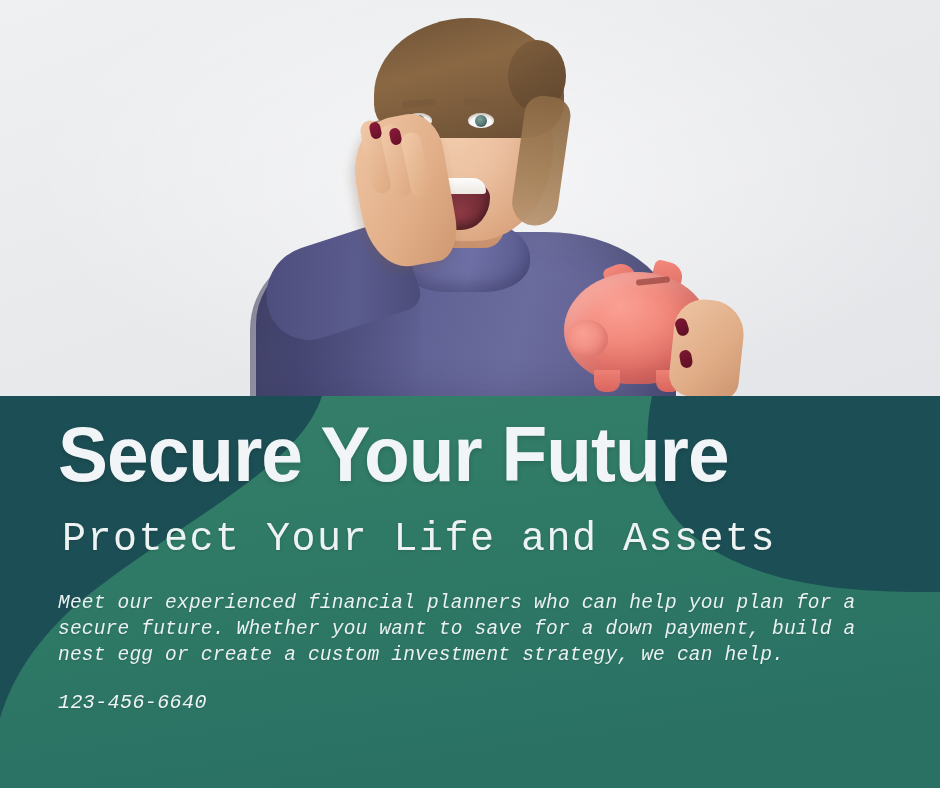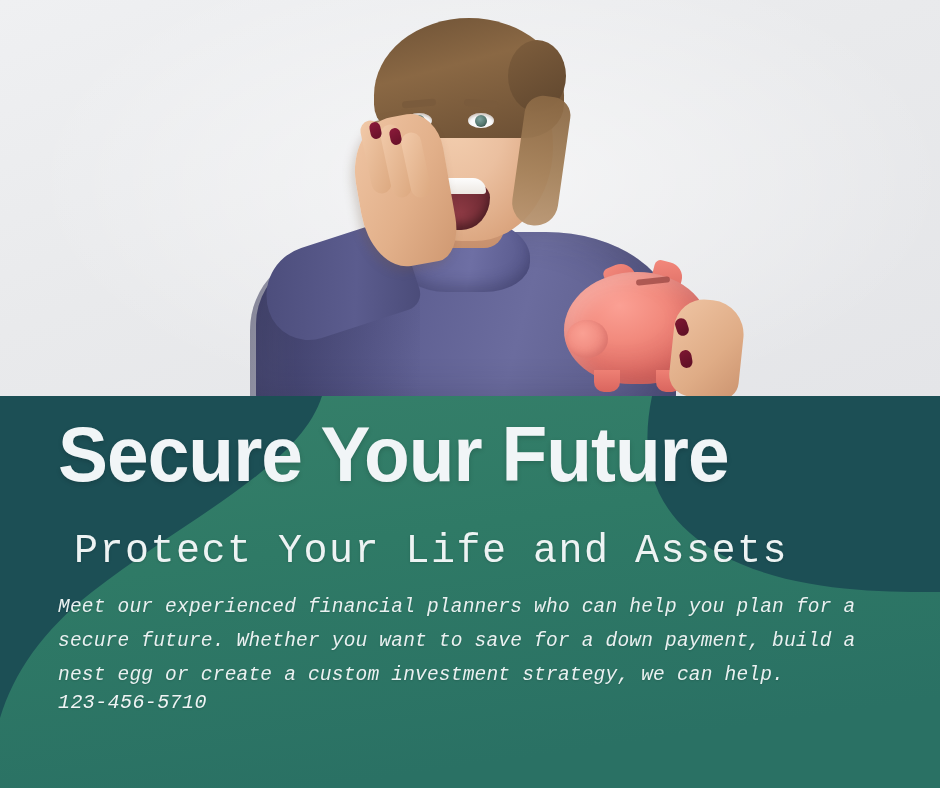--- a/index.html
+++ b/index.html
@@ -309,41 +309,41 @@
     color: #F1F5F7;
     white-space: nowrap;
     transform: scaleX(0.96);
     transform-origin: left center;
     text-shadow: 0 2px 5px rgba(0,0,0,0.16);
   }
   .subhead {
     position: absolute;
     left: 58px;
     top: 116px;
-    margin: 16px;
+    margin: 4px;
     font-family: "Liberation Mono", "DejaVu Sans Mono", monospace;
     font-weight: 400;
     font-size: 40px;
     line-height: 48px;
     letter-spacing: 1.5px;
     color: #EDF3F3;
     white-space: nowrap;
     text-shadow: 0 1px 3px rgba(0,0,0,0.14);
   }
   .body-copy {
     position: absolute;
     left: 58px;
     top: 194px;
     width: 830px;
     margin: 0;
     font-family: "Liberation Mono", "DejaVu Sans Mono", monospace;
     font-style: italic;
     font-weight: 400;
     font-size: 19.5px;
-    line-height: 34px;
+    line-height: 26px;
     letter-spacing: 0.2px;
     color: #EAF1F1;
     text-shadow: 0 1px 2px rgba(0,0,0,0.13);
   }
   .contact {
     position: absolute;
     left: 58px;
     top: 293px;
     font-family: "Liberation Mono", "DejaVu Sans Mono", monospace;
     font-style: italic;
@@ -426,17 +426,17 @@
     </svg>
 
     <div class="panel-content">
       <h1 class="headline">Secure Your Future</h1>
 
       <h2 class="subhead">Protect Your Life and Assets</h2>
 
       <p class="body-copy">Meet our experienced financial planners who can help you plan for a secure future. Whether you want to save for a down payment, build a nest egg or create a custom investment strategy, we can help.</p>
 
       <div class="contact">
-        <div>123-456-5710</div>
+        <div>123-456-6640</div>
       </div>
     </div>
   </div>
 </div>
 
 </body></html>

